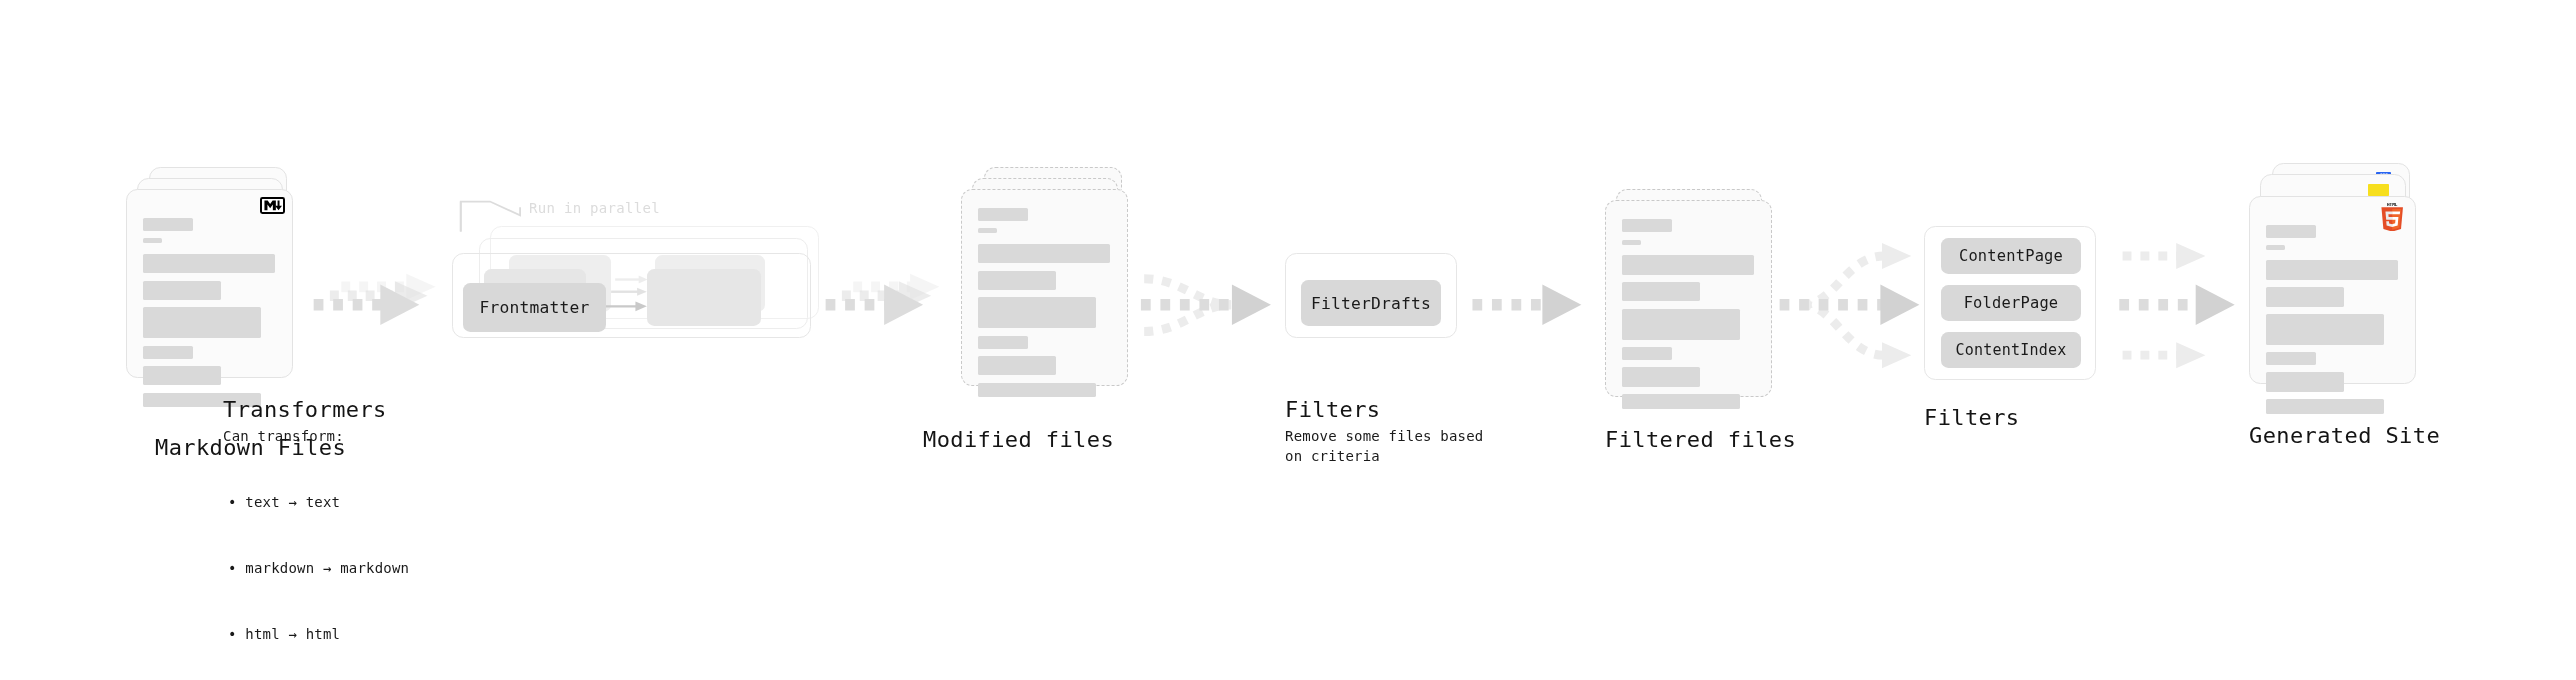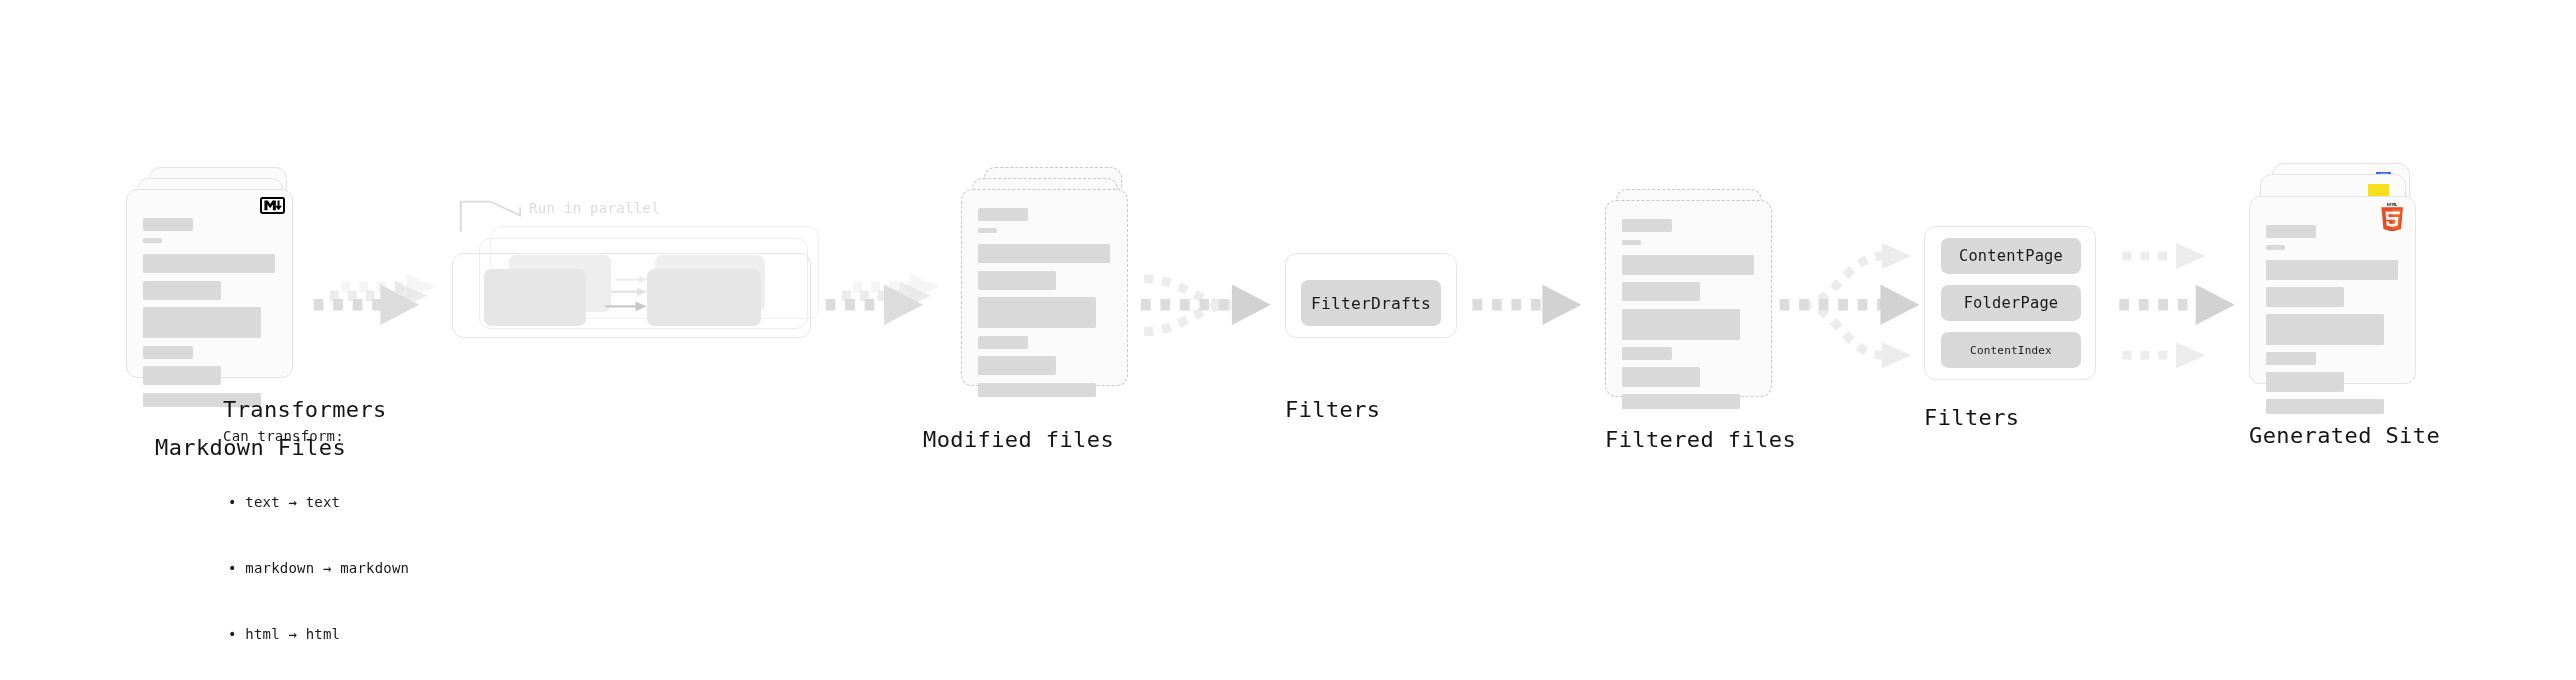--- a/index.html
+++ b/index.html
@@ -211,20 +211,21 @@
     <g opacity="0.8">
       <line x1="752" y1="359" x2="786" y2="359" stroke="#dcdcdc" stroke-width="3"></line>
       <polygon points="784,354 796,359 784,364" fill="#dcdcdc"></polygon>
     </g>
     <g>
       <line x1="745" y1="377" x2="784" y2="377" stroke="#c9c9c9" stroke-width="3"></line>
       <polygon points="782,371 796,377 782,383" fill="#c9c9c9"></polygon>
     </g>
   </svg>
 
+  <div class="pill" style="left:463px; top:283px; width:143px; height:49px;">Frontmatter</div>
 
   <div class="title" style="left:223px; top:397px;">Transformers</div>
   <div class="subtitle" style="left:223px; top:427px;">Can transform:</div>
   <div class="bullets" style="left:228px; top:447px;">
     <div>• text → text</div>
     <div>• markdown → markdown</div>
     <div>• html → html</div>
   </div>
 
   <svg class="layer" width="2576" height="681" viewBox="0 0 3170 838">
@@ -269,20 +270,22 @@
       <path d="M1408 408 C1455 408 1475 375 1515 375" fill="none" stroke="#ececec" stroke-width="11" stroke-dasharray="11 11"></path>
       <line x1="1404" y1="375" x2="1516" y2="375" stroke="#dcdcdc" stroke-width="14" stroke-dasharray="12 12"></line>
       <polygon points="1516,350 1564,375 1516,400" fill="#d2d2d2"></polygon>
     </g>
   </svg>
 
   <div class="proc-box" style="left:1285px; top:253px; width:172px; height:85px; border-color:#e6e6e6;"></div>
   <div class="pill" style="left:1301px; top:280px; width:140px; height:46px;">FilterDrafts</div>
 
   <div class="title" style="left:1285px; top:397px;">Filters</div>
+  <div class="subtitle" style="left:1285px; top:427px;">Remove some files based
+on criteria</div>
 
   <svg class="layer" width="2576" height="681" viewBox="0 0 3170 838">
     <g>
       <line x1="1812" y1="375" x2="1906" y2="375" stroke="#dcdcdc" stroke-width="14" stroke-dasharray="12 12"></line>
       <polygon points="1898,350 1946,375 1898,400" fill="#d2d2d2"></polygon>
     </g>
   </svg>
 
   <div class="card-stack" style="left:1605px; top:189px; width:175px; height:228px;">
     <div class="card dashed" style="left:11.4px; top:0px; width:146px; height:41px;"></div>
@@ -311,21 +314,21 @@
       <polygon points="2316,421 2352,437 2316,453" fill="#ececec"></polygon>
 
       <line x1="2190" y1="375" x2="2316" y2="375" stroke="#dcdcdc" stroke-width="14" stroke-dasharray="12 12"></line>
       <polygon points="2314,350 2362,375 2314,400" fill="#d2d2d2"></polygon>
     </g>
   </svg>
 
   <div class="proc-box" style="left:1924px; top:226px; width:172px; height:154px; border-color:#e6e6e6;"></div>
   <div class="pill" style="left:1941px; top:238px; width:140px; height:36px; font-size:15.4px;">ContentPage</div>
   <div class="pill" style="left:1941px; top:285px; width:140px; height:36px; font-size:15.4px;">FolderPage</div>
-  <div class="pill" style="left:1941px; top:332px; width:140px; height:36px; font-size:11px;">ContentIndex</div>
+  <div class="pill" style="left:1941px; top:332px; width:140px; height:36px; font-size:15px;">ContentIndex</div>
 
   <div class="title" style="left:1924px; top:405px;">Filters</div>
 
   <svg class="layer" width="2576" height="681" viewBox="0 0 3170 838">
     <g opacity="1">
       <line x1="2612" y1="315" x2="2682" y2="315" stroke="#ececec" stroke-width="11" stroke-dasharray="11 11"></line>
       <polygon points="2678,299 2714,315 2678,331" fill="#ececec"></polygon>
     </g>
     <g>
       <line x1="2608" y1="375" x2="2708" y2="375" stroke="#dcdcdc" stroke-width="14" stroke-dasharray="12 12"></line>

